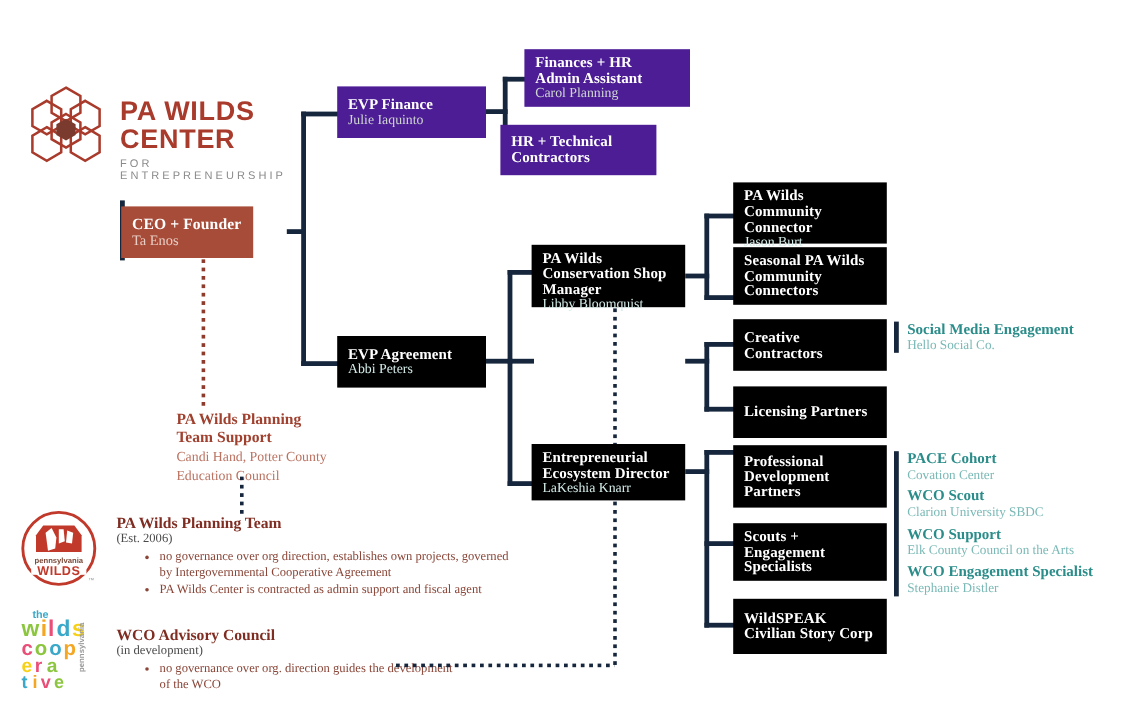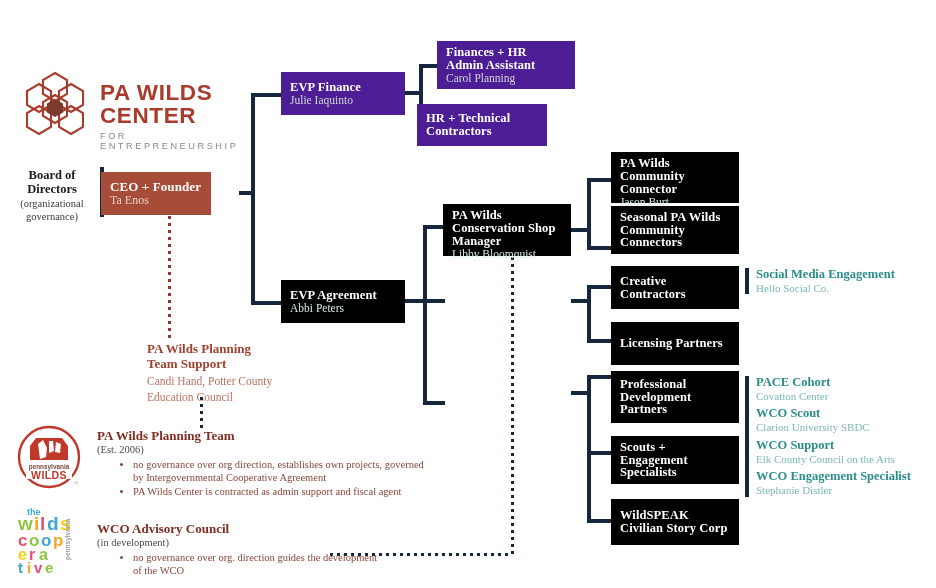--- a/index.html
+++ b/index.html
@@ -93,26 +93,20 @@
         <polygon points="49,36 61,43 61,57 49,64 37,57 37,43"></polygon>
       </g>
       <polygon points="33,29 41,33.5 41,42.5 33,47 25,42.5 25,33.5" fill="#7a3b2e"></polygon>
     </svg>
     <div id="logo-text">
       <div class="l1">PA WILDS CENTER</div>
       <div class="l2">FOR ENTREPRENEURSHIP</div>
     </div>
   </div>
 
-  <div id="board">
-    <div class="b1">Board of</div>
-    <div class="b1">Directors</div>
-    <div class="b2">(organizational</div>
-    <div class="b2">governance)</div>
-  </div>
 
   <div class="line" style="left:100px;top:167px;width:4px;height:50px;"></div>
 
   <div class="line" style="left:100px;top:190px;width:28px;height:4px;"></div>
 
   <div class="box brick" style="left:101px;top:172px;width:110px;height:43px;">
     <div class="vcenter">
       <div class="title">CEO + Founder</div>
       <div class="person">Ta Enos</div>
     </div>
@@ -166,20 +160,25 @@
   <div class="dotline-v" style="left:511px;top:250px;height:305px;"></div>
 
   <div class="box teal" style="left:443px;top:204px;width:128px;height:52px;">
     <div class="title">PA Wilds</div>
     <div class="title">Conservation Shop</div>
     <div class="title">Manager</div>
     <div class="person">Libby Bloomquist</div>
   </div>
 
 
+  <div class="box teal" style="left:443px;top:370px;width:128px;height:47px;">
+    <div class="title">Entrepreneurial</div>
+    <div class="title">Ecosystem Director</div>
+    <div class="person">LaKeshia Knarr</div>
+  </div>
 
   <div class="line" style="left:571px;top:228px;width:20px;height:4px;"></div>
   <div class="line" style="left:587px;top:178px;width:4px;height:72px;"></div>
   <div class="line" style="left:587px;top:178px;width:26px;height:4px;"></div>
   <div class="line" style="left:587px;top:246px;width:26px;height:4px;"></div>
 
   <div class="box teal" style="left:611px;top:152px;width:128px;height:51px;">
     <div class="title">PA Wilds</div>
     <div class="title">Community</div>
     <div class="title">Connector</div>

